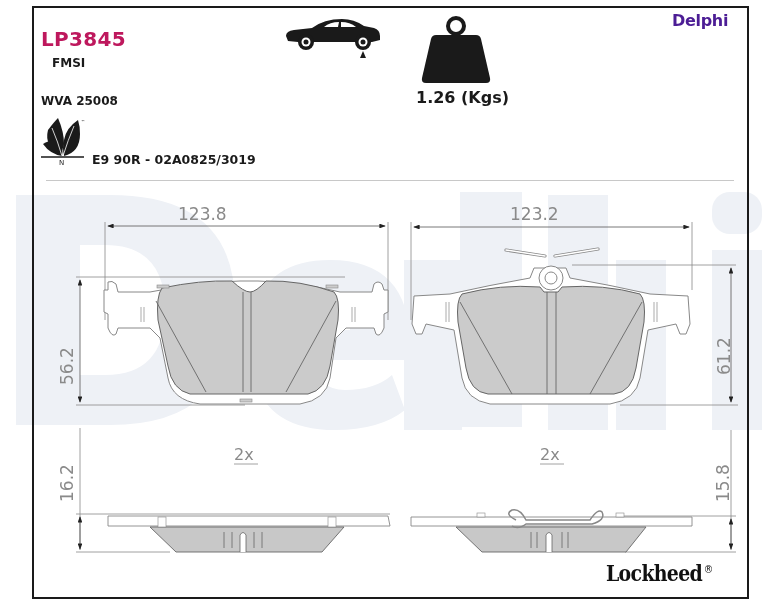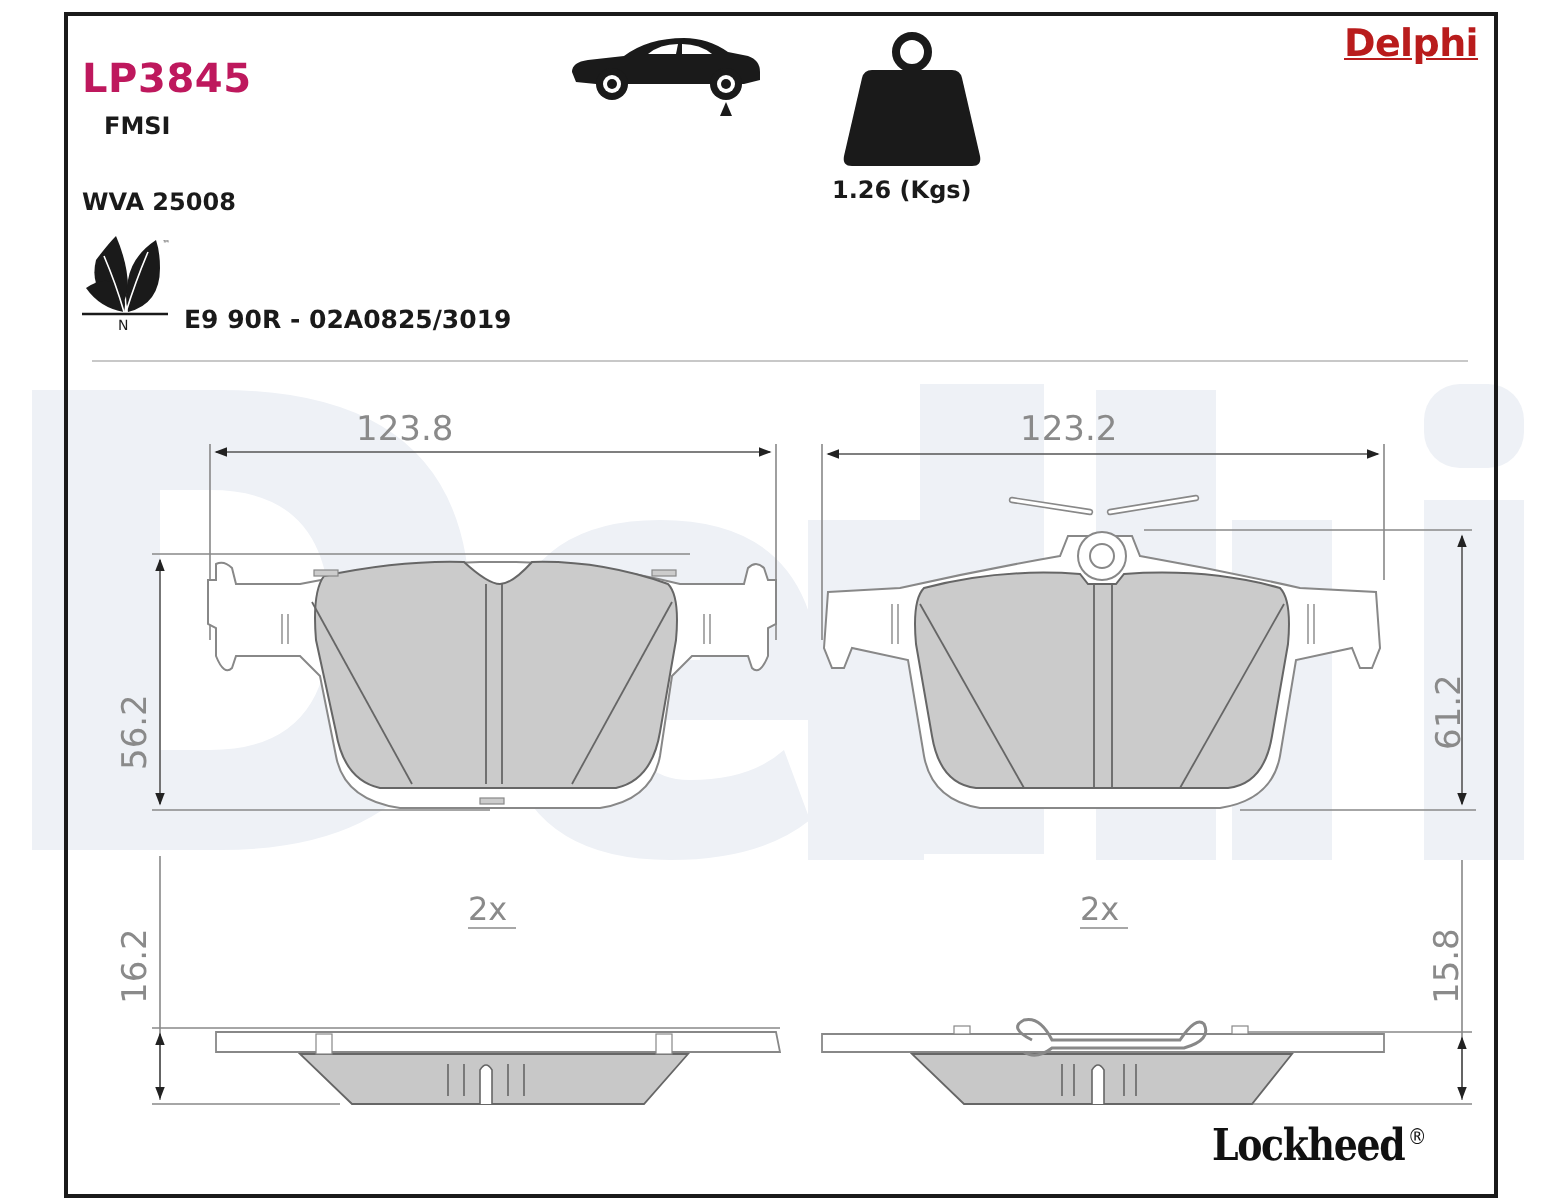--- a/index.html
+++ b/index.html
@@ -3,22 +3,22 @@
 <meta charset="utf-8">
 <style>
   html, body { margin: 0; padding: 0; background: #ffffff; }
   body { width: 782px; height: 600px; position: relative; overflow: hidden; font-family: "DejaVu Sans", sans-serif; }
   .watermark { position: absolute; left: 0; top: 0; width: 782px; height: 600px; pointer-events: none; }
   .frame { position: absolute; left: 32px; top: 6px; width: 713px; height: 589px; border: 2.5px solid #1a1a1a; box-sizing: content-box; }
   .part-no { position: absolute; left: 41px; top: 27px; font-size: 20px; font-weight: bold; color: #be185d; letter-spacing: 0.3px; }
   .fmsi { position: absolute; left: 41px; top: 56px; font-size: 12px; font-weight: bold; color: #1a1a1a; margin-left: 11px; }
   .wva { position: absolute; left: 41px; top: 94px; font-size: 12px; font-weight: bold; color: #1a1a1a; }
   .ece { position: absolute; left: 92px; top: 152px; font-size: 12.5px; font-weight: bold; color: #1a1a1a; }
-  .weight { position: absolute; left: 416px; top: 88px; font-size: 12px; font-weight: bold; color: #1a1a1a; }
-  .brand { position: absolute; left: 672px; top: 11px; font-size: 19px; font-weight: bold; color: #b91c1c; letter-spacing: -0.3px; text-decoration: underline; }
+  .weight { position: absolute; left: 416px; top: 88px; font-size: 16px; font-weight: bold; color: #1a1a1a; }
+  .brand { position: absolute; left: 672px; top: 11px; font-size: 16px; font-weight: bold; color: #4c1d95; letter-spacing: -0.3px; }
   .lockheed { position: absolute; left: 606px; top: 560px; font-family: "DejaVu Serif", serif; font-size: 22px; font-weight: bold; color: #111; letter-spacing: -0.8px; transform: scaleX(0.86); transform-origin: left top; }
   .lockheed sup { font-size: 11px; font-family: "DejaVu Sans", sans-serif; font-weight: normal; margin-left: 2px; vertical-align: 8px; }
   .divider { position: absolute; left: 46px; top: 180px; width: 688px; height: 0; border-top: 1px solid #c8c8c8; }
   .drawing { position: absolute; left: 0; top: 0; width: 782px; height: 600px; }
   .dim { font-family: "DejaVu Sans", sans-serif; font-size: 17px; fill: #8a8a8a; font-weight: normal; }
   .qty { font-family: "DejaVu Sans", sans-serif; font-size: 16px; fill: #8a8a8a; }
   .abs { position: absolute; }
 </style>
 </head>
 <body>

